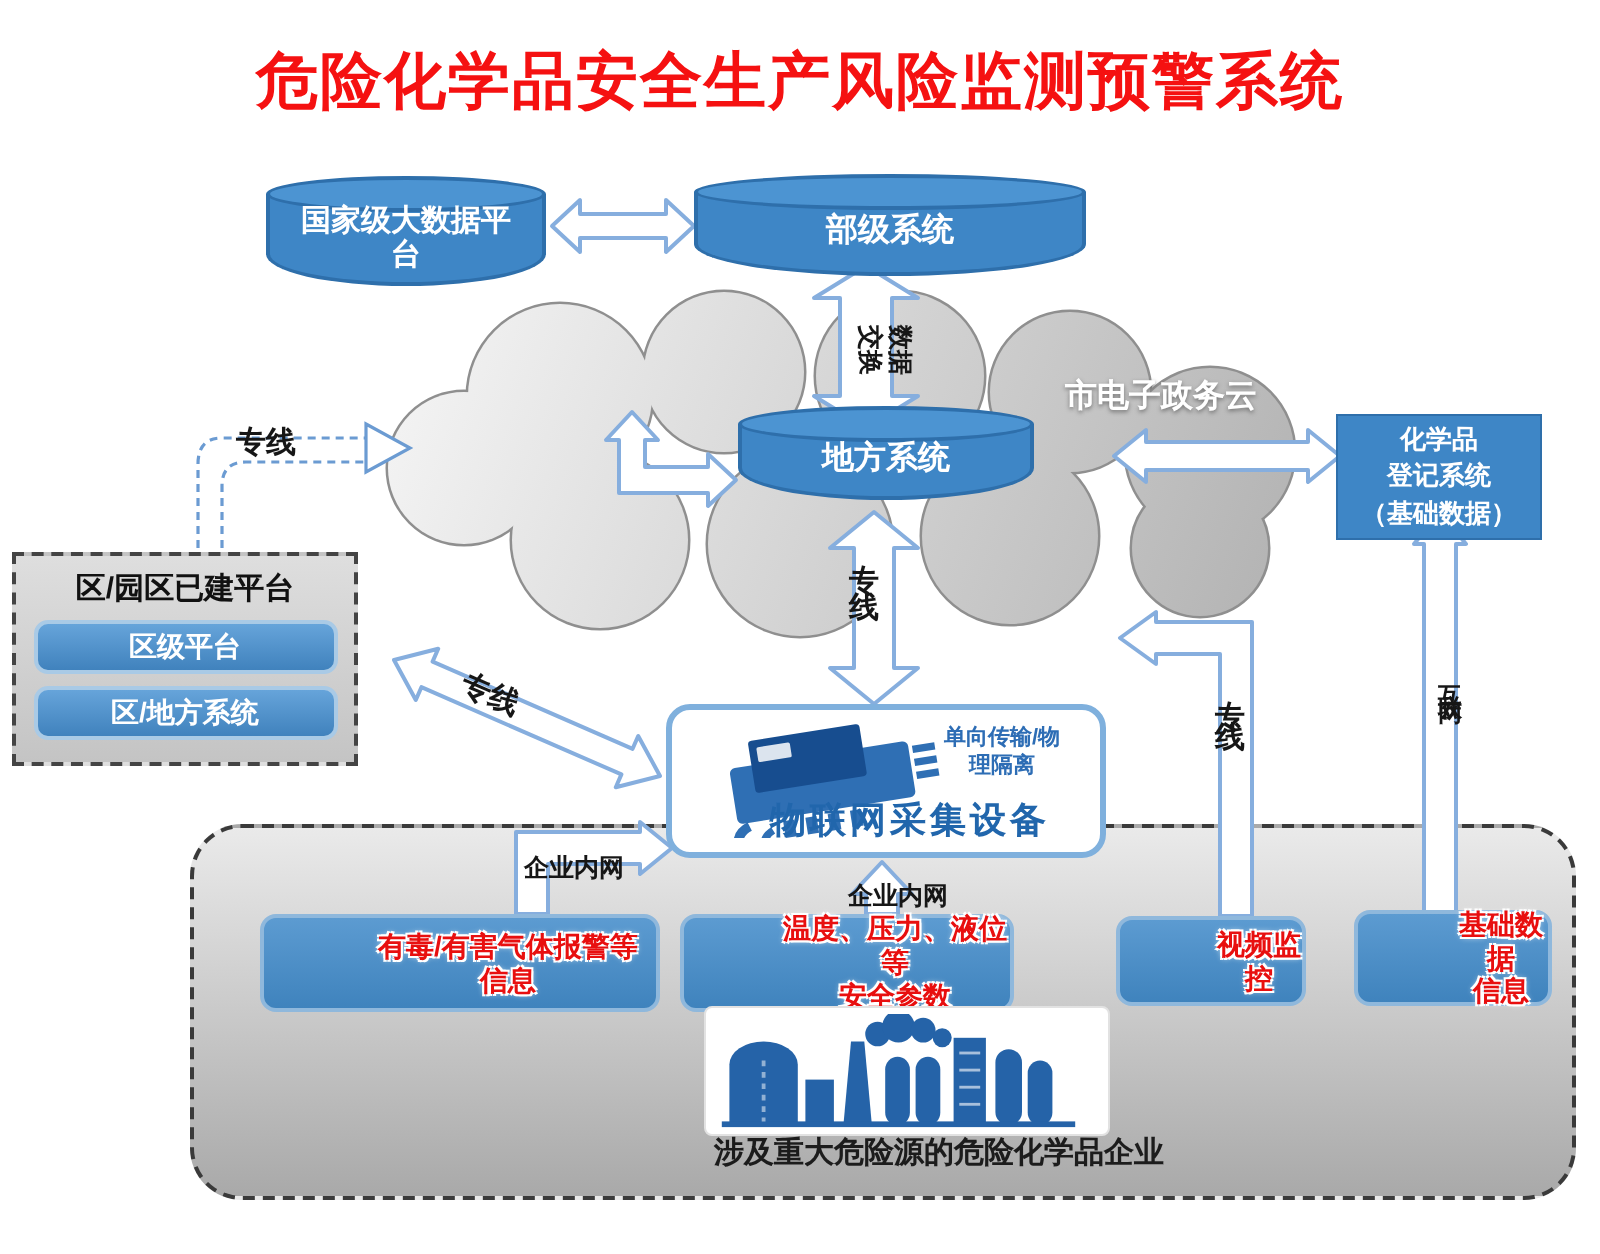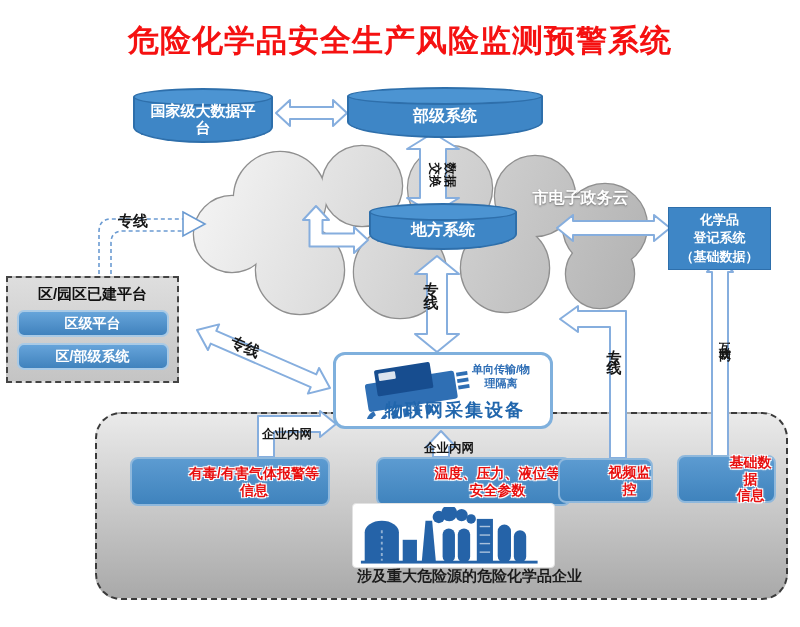--- a/index.html
+++ b/index.html
@@ -132,21 +132,21 @@
 
   <div class="govcloud">市电子政务云</div>
 
   <div class="bluebox pre" style="left:668px;top:188px;width:103px;height:63px;font-size:13px;line-height:1.4;margin-top:19px;">化学品
 登记系统
 （基础数据）</div>
 
   <div class="dashedbox">
     <div class="dtitle">区/园区已建平台</div>
     <div class="glossy pitem">区级平台</div>
-    <div class="glossy pitem">区/部级系统</div>
+    <div class="glossy pitem">区/地方系统</div>
   </div>
 
   <div class="iotbox">
     <svg width="150" height="62" viewBox="0 0 150 66" style="position:absolute;left:14px;top:2px;">
       <g transform="rotate(-9 70 33)">
         <rect x="12" y="20" width="96" height="30" rx="3" fill="#2f6fb4"></rect>
         <rect x="24" y="7" width="60" height="28" rx="2" fill="#174d8f"></rect>
         <rect x="28" y="11" width="18" height="8" rx="1" fill="#fff" opacity="0.85"></rect>
         <rect x="110" y="23" width="12" height="4" fill="#2f6fb4"></rect>
         <rect x="110" y="30" width="12" height="4" fill="#2f6fb4"></rect>
@@ -159,21 +159,21 @@
         <path d="M30 56 q-7 3 -5 9" stroke="#2f6fb4" stroke-width="4" fill="none"></path>
       </g>
     </svg>
     <div class="iotnote pre">单向传输/物
 理隔离</div>
     <div class="iotlabel">物联网采集设备</div>
   </div>
 
   <div class="bbox pre" style="left:130px;top:457px;width:200px;height:49px;">有毒/有害气体报警等
 信息</div>
-  <div class="bbox pre" style="left:376px;top:457px;width:195px;height:49px;">温度、压力、液位等
+  <div class="bbox pre" style="left:340px;top:457px;width:167px;height:49px;">温度、压力、液位等
 安全参数</div>
   <div class="bbox" style="left:558px;top:458px;width:95px;height:45px;">视频监控</div>
   <div class="bbox pre" style="left:677px;top:455px;width:99px;height:48px;">基础数据
 信息</div>
 
   <div class="factory">
     <svg width="190" height="58" viewBox="0 0 200 60">
       <g fill="#2563a8">
         <path d="M6 58 V26 a18 12 0 0 1 36 0 V58 Z"></path>
         <rect x="46" y="34" width="15" height="24"></rect>

